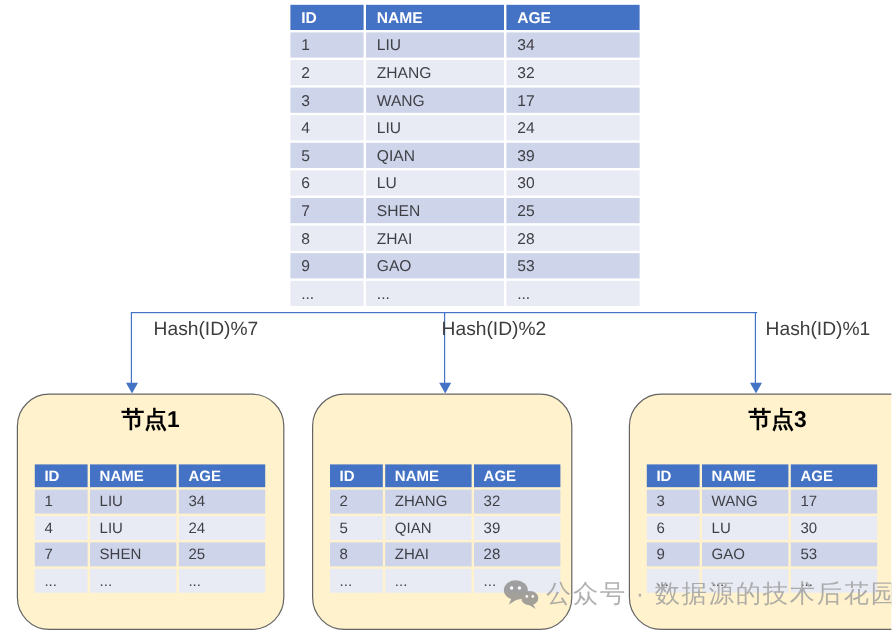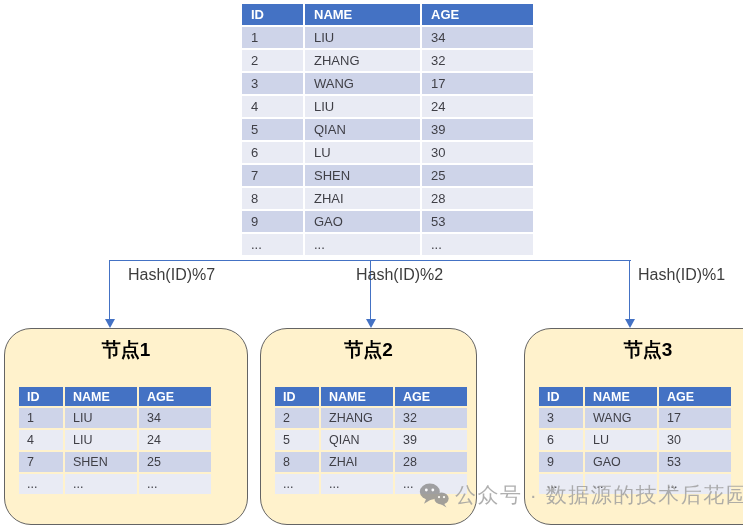--- a/index.html
+++ b/index.html
@@ -43,27 +43,27 @@
   #vline-2{left:370px;}
   #vline-3{left:629px;}
   .arrowhead{position:absolute;top:319px;width:0;height:0;
     border-left:5px solid transparent;border-right:5px solid transparent;
     border-top:9px solid var(--arrow);}
   #arrowhead-1{left:105px;}
   #arrowhead-2{left:366px;}
   #arrowhead-3{left:625px;}
   .hash-label{position:absolute;top:266px;font-size:16px;color:#3d3d3d;}
   #hash-label-1{left:128px;}
-  #hash-label-2{left:356px;}
+  #hash-label-2{left:368px;}
   #hash-label-3{left:638px;}
 
   
   .node-box{position:absolute;top:328px;height:197px;background:var(--box_fill);
     border:1.5px solid var(--box_border);border-radius:27px;}
-  #node-box-1{left:4px;width:244px;}
+  #node-box-1{left:14px;width:223px;}
   #node-box-2{left:260px;width:217px;}
   #node-box-3{left:524px;width:248px;}
   .node-title{position:absolute;top:8px;left:0;width:100%;text-align:center;
     font-size:19px;font-weight:bold;color:#000;}
 
   
   .watermark{position:absolute;left:419px;top:481px;display:flex;align-items:center;
     gap:6px;z-index:20;opacity:0.82;}
   .watermark-text{font-size:21px;color:var(--wm);letter-spacing:1.5px;white-space:nowrap;}
   .wm-icon{display:block;}
@@ -186,21 +186,20 @@
           <tr>
             <td>...</td>
             <td>...</td>
             <td>...</td>
           </tr>
         </tbody>
     </table>
   </div>
 
   <div class="node-box" id="node-box-2">
-    <div class="node-title">节点2</div>
     <table class="tbl node-table">
       <colgroup>
           <col style="width:44px">
           <col style="width:72px">
           <col style="width:72px">
         </colgroup>
       <thead>
           <tr>
             <th>ID</th>
             <th>NAME</th>

